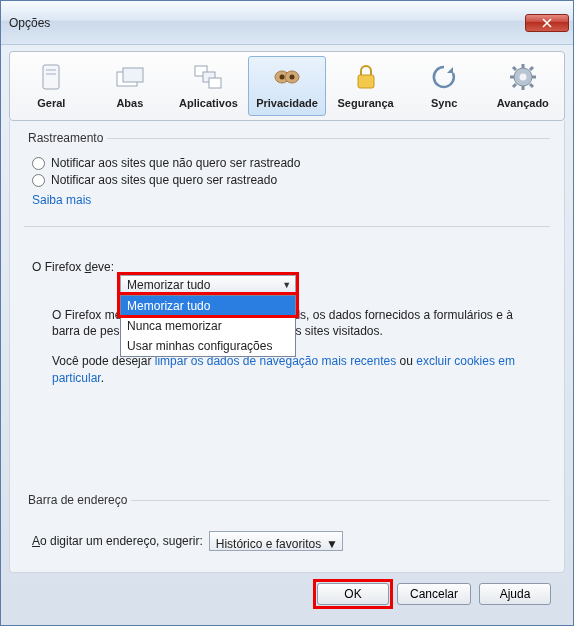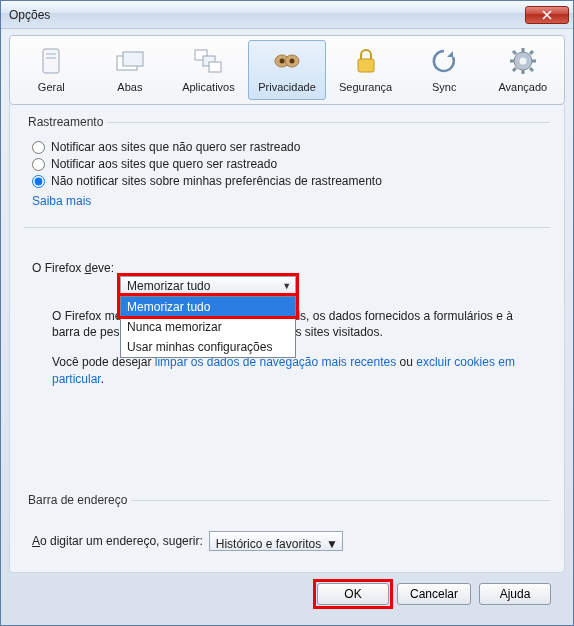--- a/index.html
+++ b/index.html
@@ -13,21 +13,21 @@
 }
 .window {
   width: 574px;
   height: 626px;
   background: linear-gradient(#eaf0f7, #d8e1ec);
   border: 1px solid #5a7ca8;
   display: flex;
   flex-direction: column;
 }
 .titlebar {
-  height: 28px;
+  height: 44px;
   background: linear-gradient(#f7fbff, #dbe7f4 45%, #cbd9ea 46%, #dbe7f4);
   display: flex;
   align-items: center;
   padding: 0 4px 0 8px;
   border-bottom: 1px solid #b8c8dc;
 }
 .titlebar .title { flex: 1; font-size: 12px; color: #222; }
 .close-btn {
   width: 44px; height: 18px;
   background: linear-gradient(#e68a82,#c84a3d 45%,#b62f20 46%,#d0594a);
@@ -54,20 +54,21 @@
   display: flex;
   flex-direction: column;
   align-items: center;
   justify-content: flex-end;
   padding: 4px 2px 6px;
   border: 1px solid transparent;
   border-radius: 3px;
   font-size: 11px;
   color: #222;
   gap: 4px;
+  font-weight: bold;
 }
 .tool.selected {
   background: linear-gradient(#e9f2fc,#cfe3f7);
   border-color: #8fb4dc;
 }
 .tool .ic { width: 32px; height: 32px; display:flex; align-items:center; justify-content:center; }
 .panel {
   flex: 1;
   background: #f0f3f8;
   border: 1px solid #cfd6e0;
@@ -224,24 +225,20 @@
 
       <fieldset class="first">
         <legend>Rastreamento</legend>
         <label class="row">
           <input type="radio" name="trk" style="">
           <span>Notificar aos sites que não quero ser rastreado</span>
         </label>
         <label class="row">
           <input type="radio" name="trk" style="">
           <span>Notificar aos sites que quero ser rastreado</span>
-        </label>
-        <label class="row">
-          <input type="radio" name="trk" checked="" style="">
-          <span>Não notificar sites sobre minhas preferências de rastreamento</span>
         </label>
         <div class="row" style="margin-top:6px;">
           <span class="link">Saiba mais</span>
         </div>
       </fieldset>
 
       <fieldset>
         <div class="row" style="margin-top:4px;">
           <span>O Firefox <span class="und">d</span>eve:</span>
           <span class="select-wrap">

